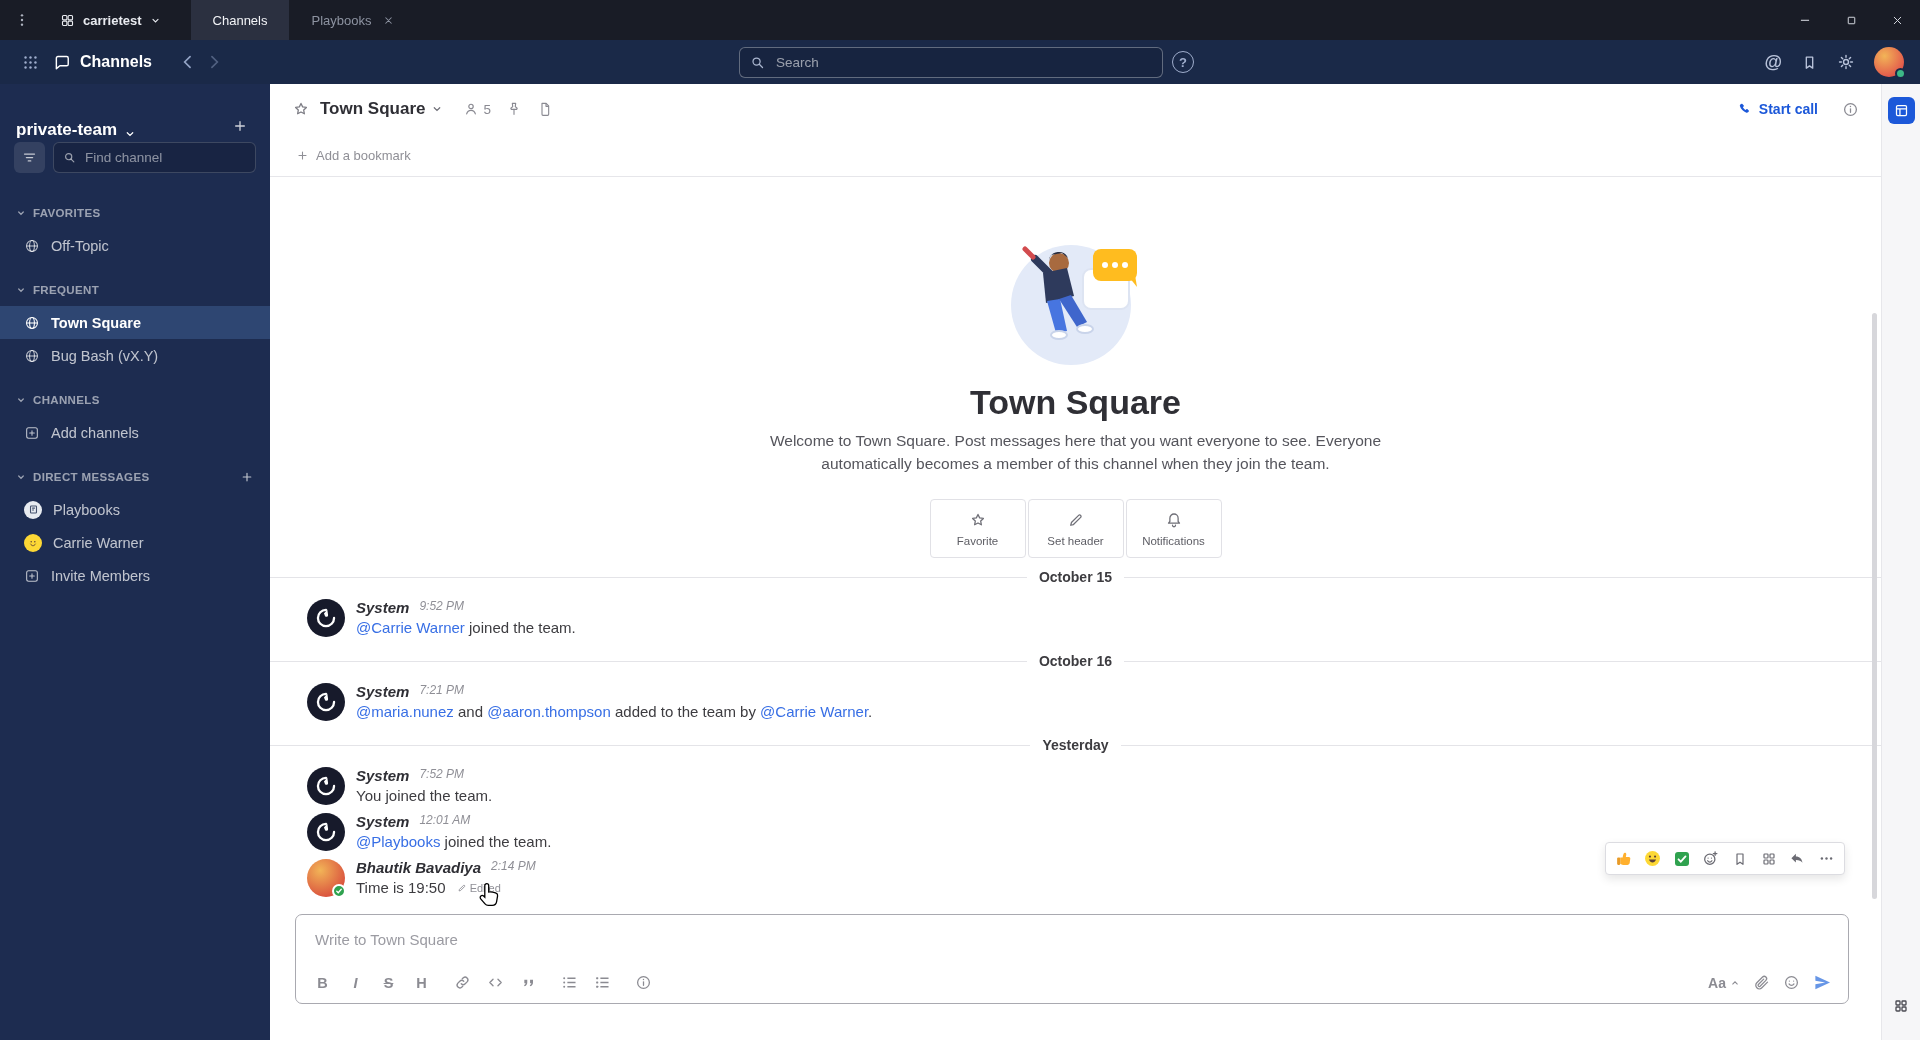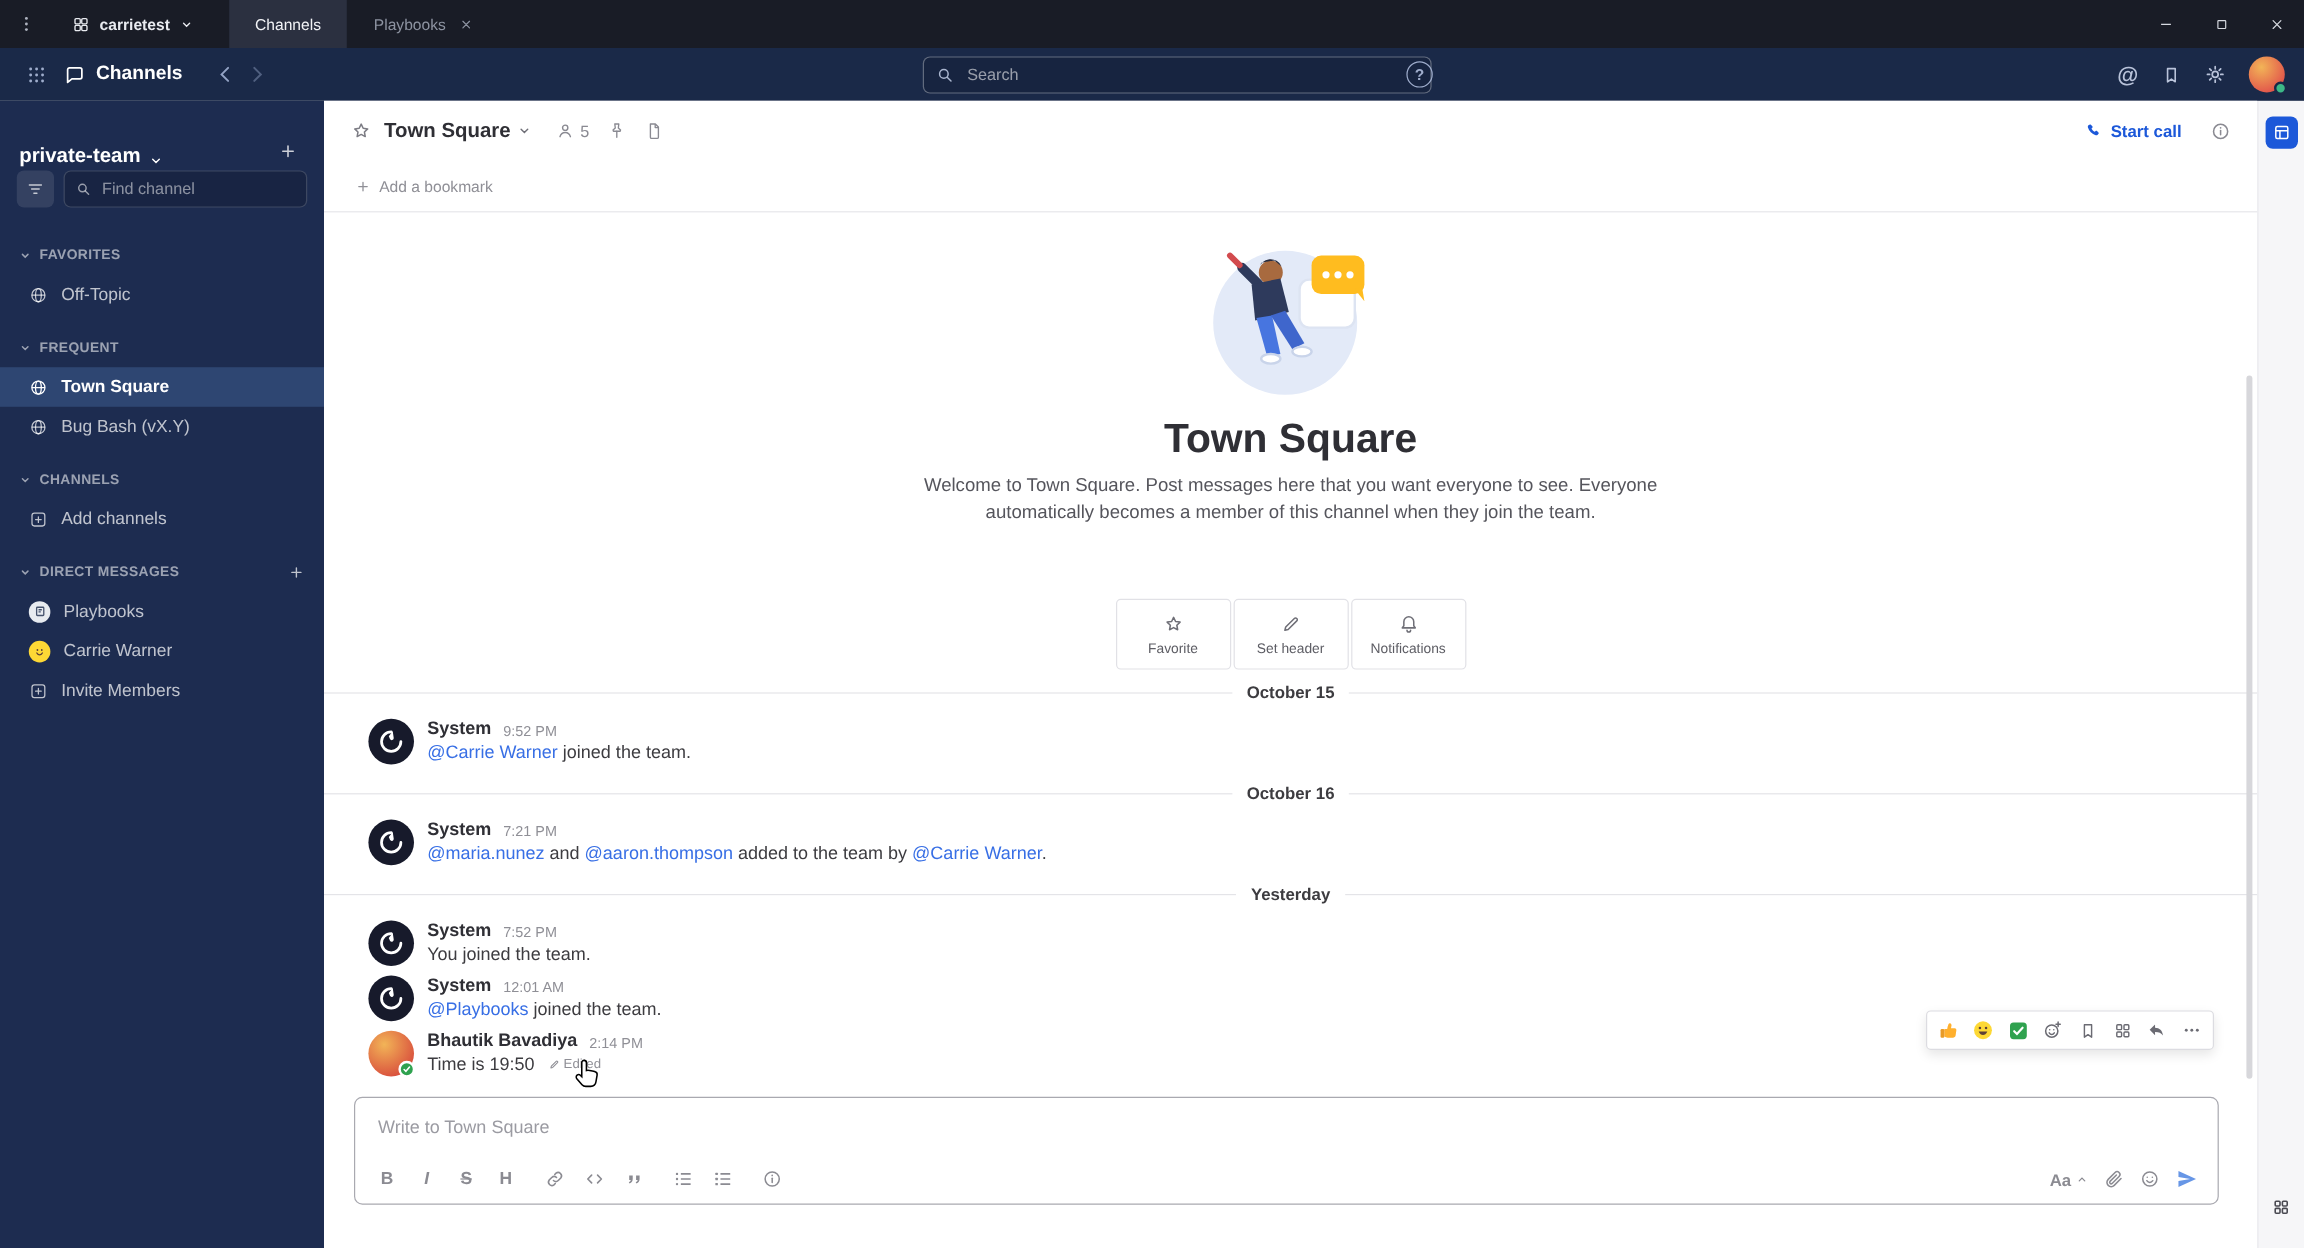--- a/index.html
+++ b/index.html
@@ -22,21 +22,21 @@
   .tb-tab.active { background:#2b3040; color:#f2f3f6; }
   .tb-win { margin-left:auto; display:flex; height:40px; }
   .winbtn { width:46px; height:40px; display:flex; align-items:center; justify-content:center; color:#d7dae1; }
 
   
   .gheader { height:44px; background:#1a2948; display:flex; align-items:center; padding:0 14px; position:relative; color:#bcc6dc; flex:0 0 auto; }
   .gh-grid { width:32px; height:32px; display:flex; align-items:center; justify-content:center; color:#9fadcc; }
   .gh-product { display:flex; align-items:center; gap:9px; color:#fff; font-weight:700; font-size:16px; margin-left:6px; }
   .gh-nav { display:flex; align-items:center; gap:6px; margin-left:26px; color:#93a3c5; }
   .gh-nav .dim { opacity:.45; }
-  .gh-search { position:absolute; left:769px; top:7px; width:424px; height:31px; border:1px solid rgba(255,255,255,.32); background:rgba(0,0,0,.10); border-radius:6px; display:flex; align-items:center; gap:9px; padding:0 10px; color:#aab6cf; }
+  .gh-search { position:absolute; left:739px; top:7px; width:424px; height:31px; border:1px solid rgba(255,255,255,.32); background:rgba(0,0,0,.10); border-radius:6px; display:flex; align-items:center; gap:9px; padding:0 10px; color:#aab6cf; }
   .gh-search input { flex:1; background:transparent; border:0; color:#e3e8f2; font-size:13.5px; }
   .gh-search input::placeholder { color:rgba(255,255,255,.56); }
   .gh-help { position:absolute; left:1172px; top:11px; width:22px; height:22px; border:1.6px solid #9fadcc; border-radius:50%; display:flex; align-items:center; justify-content:center; font-size:13px; font-weight:700; color:#9fadcc; }
   .gh-right { position:absolute; right:16px; top:0; height:44px; display:flex; align-items:center; gap:19px; color:#b9c3da; }
   .gh-at { font-size:18px; font-weight:600; }
   .avatar-sm { width:30px; height:30px; border-radius:50%; background:radial-gradient(circle at 35% 30%, #f2b457, #e2574b 75%); position:relative; }
   .avatar-sm .dot { position:absolute; right:-2px; bottom:-2px; width:11px; height:11px; border-radius:50%; background:#3db887; border:2px solid #1a2948; }
 
   
   .workspace { flex:1; display:flex; min-height:0; }
@@ -69,31 +69,31 @@
   .start-call { color:#1c58d9; font-weight:600; font-size:14px; display:flex; align-items:center; gap:7px; }
   .ch-info { color:#8a8a92; }
   .bookmarks { height:43px; border-bottom:1px solid #e6e6ea; display:flex; align-items:center; gap:7px; padding:0 26px; color:#8f8f96; font-size:13px; flex:0 0 auto; }
 
   
   .message-list { flex:1; display:flex; flex-direction:column; justify-content:flex-end; overflow:hidden; position:relative; padding-bottom:4px; }
   .intro { display:flex; flex-direction:column; align-items:center; text-align:center; padding-top:2px; }
   .intro h1 { margin:10px 0 8px; font-size:34px; font-weight:700; color:#2f2f35; }
   .intro p { margin:0; max-width:625px; font-size:15.5px; line-height:1.45; color:#55555c; }
   .intro-actions { display:flex; gap:2px; margin-top:24px; }
-  .intro-btn { width:96px; height:59px; border:1px solid #e1e1e6; border-radius:4px; background:#fff; display:flex; flex-direction:column; align-items:center; justify-content:center; gap:6px; color:#5d5d64; font-size:11.5px;margin-top:36px; }
+  .intro-btn { width:96px; height:59px; border:1px solid #e1e1e6; border-radius:4px; background:#fff; display:flex; flex-direction:column; align-items:center; justify-content:center; gap:6px; color:#5d5d64; font-size:11.5px; }
   .intro-btn .i { color:#6f6f77; }
   .date-sep { position:relative; height:38px; display:flex; align-items:center; justify-content:center; }
   .date-sep::before { content:""; position:absolute; left:0; right:0; top:50%; border-top:1px solid #e4e4e8; }
   .date-sep span { position:relative; background:#fff; padding:0 12px; font-size:14px; font-weight:600; color:#3d3c40; }
   .post { display:flex; padding:3px 24px 5px 37px; position:relative; }
   .avatar { width:38px; height:38px; border-radius:50%; margin-right:11px; flex:0 0 auto; position:relative; }
   .avatar.sys { background:#171a2b; display:flex; align-items:center; justify-content:center; }
   .avatar.user1 { background:radial-gradient(circle at 35% 30%, #f2b457, #d94f3d 78%); }
   .avatar .badge { position:absolute; right:-1px; bottom:-1px; width:14px; height:14px; border-radius:50%; background:#2fa24f; border:2px solid #fff; display:flex; align-items:center; justify-content:center; }
-  .post-head { display:flex; align-items:flex-end; gap:10px; }
+  .post-head { display:flex; align-items:flex-start; gap:10px;font-style:italic; }
   .user { font-weight:700; font-size:15px; color:#2f2f35; }
   .time { font-size:12px; color:#8f8f96; }
   .post-text { font-size:15px; color:#3d3c40; margin-top:3px; }
   .mention { color:#386fe5; }
   .edited { display:inline-flex; align-items:center; gap:3px; margin-left:7px; font-size:11px; color:#8f8f96; }
   .scroll-thumb { position:absolute; right:4px; top:136px; width:5px; height:586px; border-radius:3px; background:#d7d7db; }
 
   
   .hover-toolbar { position:absolute; right:36px; top:-14px; height:33px; display:flex; align-items:center; gap:2px; background:#fff; border:1px solid #dcdce1; border-radius:4px; box-shadow:0 4px 10px rgba(0,0,0,.10); padding:0 4px; }
   .ht-btn { width:27px; height:27px; display:flex; align-items:center; justify-content:center; color:#6b6b73; border-radius:4px; }

